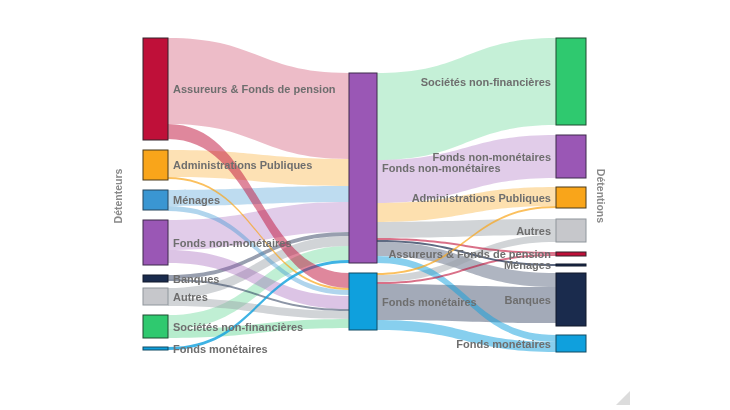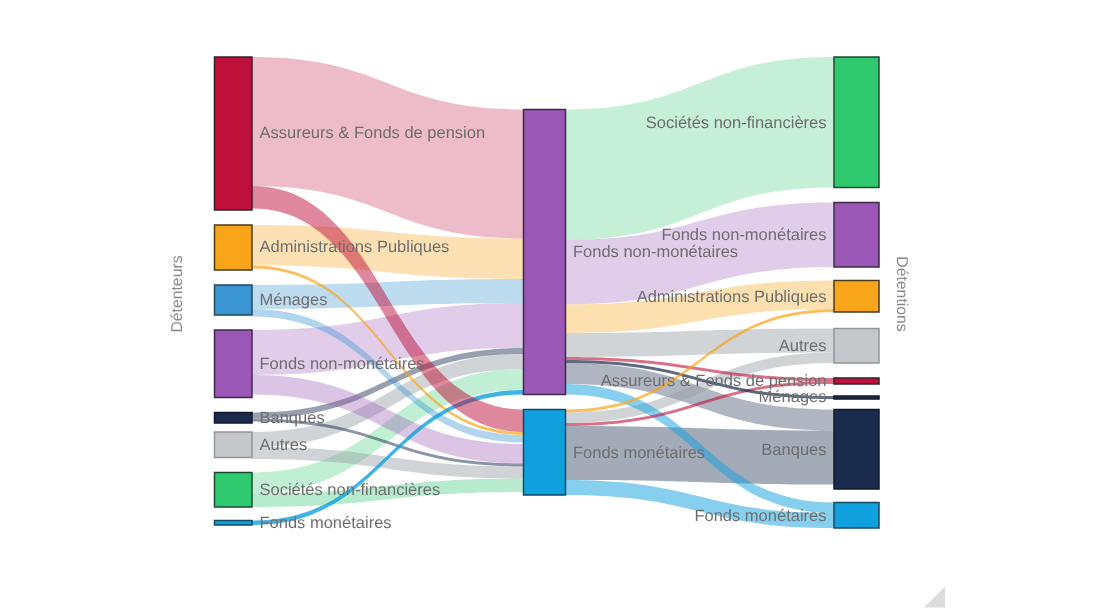--- a/index.html
+++ b/index.html
@@ -1,18 +1,19 @@
 <!DOCTYPE html>
 <html><head>
 <meta charset="utf-8">
 <style>
   html,body{margin:0;padding:0;background:#fff;}
   .stage{
     position:relative;width:730px;height:410px;background:#ffffff;overflow:hidden;
     font-family:"Liberation Sans","DejaVu Sans",sans-serif;
+    font-weight:bold;
   }
   .sankey-svg{position:absolute;left:0;top:0;}
   .labels-layer{position:absolute;left:0;top:0;width:730px;height:410px;pointer-events:none;}
   .node-label{
     position:absolute;white-space:nowrap;font-size:11px;color:#6e6e6e;line-height:12px;
   }
   .axis-label{
     position:absolute;font-size:10.5px;color:#8a8a8a;white-space:nowrap;
   }
   .axis-label.left{transform:translate(-50%,-50%) rotate(-90deg);}

